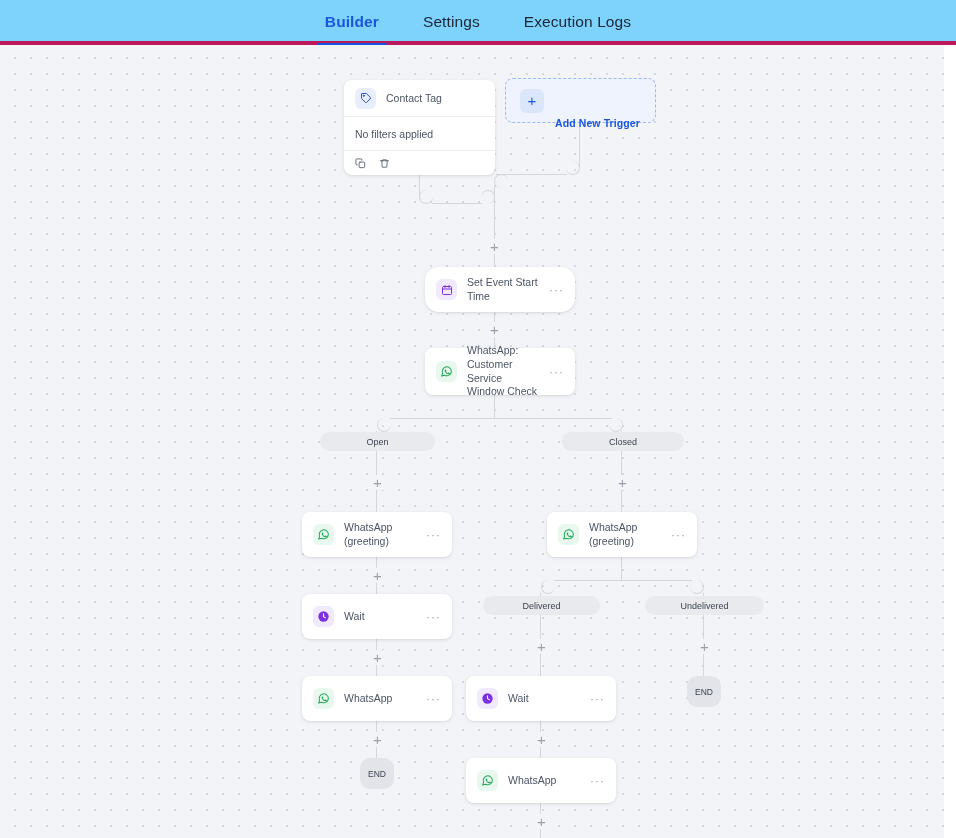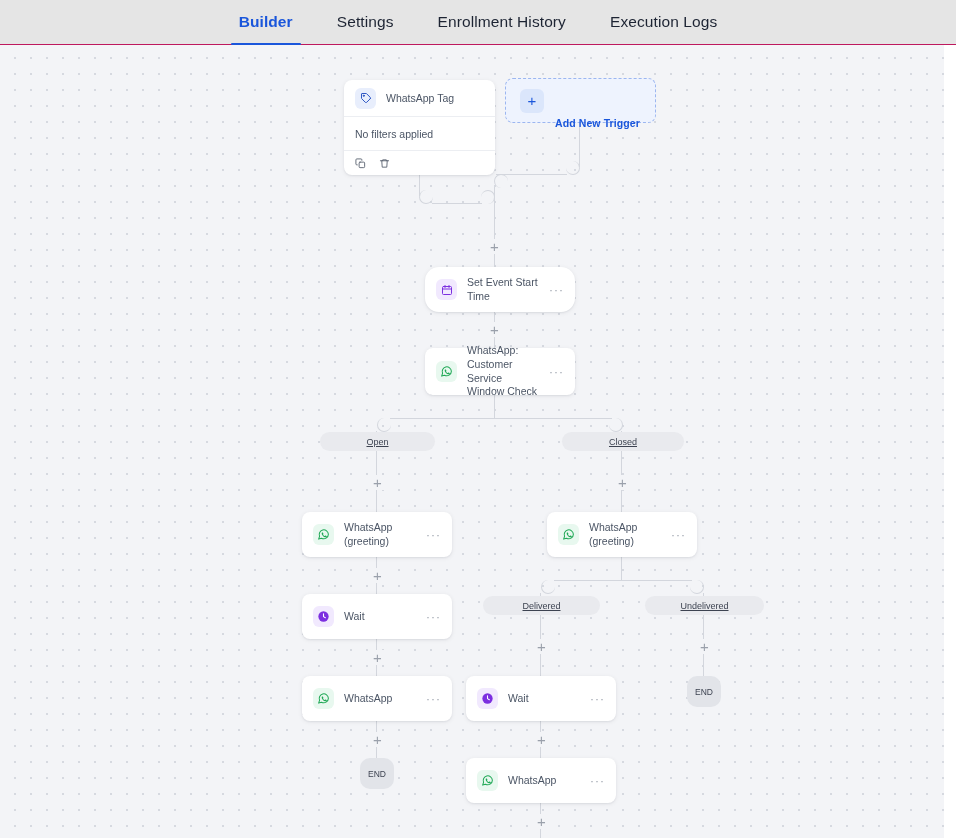--- a/index.html
+++ b/index.html
@@ -18,22 +18,22 @@
     height: 838px;
     overflow: hidden;
   }
 
   
   .tabbar {
     position: absolute;
     top: 0; left: 0;
     width: 956px;
     height: 45px;
-    background: #e5e5e5;
-    border-bottom: 1px solid #be185d;
+    background: #7dd3fc;
+    border-bottom: 4px solid #be185d;
     display: flex;
     align-items: flex-start;
     justify-content: center;
     gap: 0px;
     z-index: 20;
   }
   .tab {
     position: relative;
     height: 44px;
     display: flex;
@@ -213,21 +213,20 @@
   .pill {
     position: absolute;
     height: 19px;
     border-radius: 10px;
     background: #e9eaee;
     display: flex; align-items: center; justify-content: center;
     font-size: 9px;
     color: #3d4351;
     z-index: 3;
     cursor: pointer;
-    text-decoration: underline;
   }
   .endpill {
     position: absolute;
     height: 31px;
     width: 34px;
     border-radius: 10px;
     background: #e2e4e9;
     display: flex; align-items: center; justify-content: center;
     font-size: 8.5px;
     color: #3d4351;
@@ -240,23 +239,20 @@
 <div id="app">
 
   <div class="tabbar">
     <div class="tab active">
       <span>Builder</span>
     </div>
     <div class="tab">
       <span>Settings</span>
     </div>
     <div class="tab">
-      <span>Enrollment History</span>
-    </div>
-    <div class="tab">
       <span>Execution Logs</span>
     </div>
   </div>
 
   <div class="canvas">
     <div class="flow">
 
       <div class="ln v" style="left:419px; top:127px; height:24px;"></div>
 
       <div class="elbow bl" style="left:419px; top:145px; width:14px; height:14px;"></div>
@@ -272,21 +268,21 @@
       <div class="plus" style="left:487px; top:194px;">+</div>
 
       <div class="trigger" style="left:344px; top:35px; width:151px;">
         <div class="row1">
           <span class="ic tag">
             <svg width="12" height="12" viewBox="0 0 24 24" fill="none" stroke="#2f58c4" stroke-width="2" stroke-linecap="round" stroke-linejoin="round">
               <path d="M20.6 13.4 13.4 20.6a2 2 0 0 1-2.8 0l-7.2-7.2A2 2 0 0 1 3 12V4a1 1 0 0 1 1-1h8a2 2 0 0 1 1.4.6l7.2 7.2a2 2 0 0 1 0 2.6Z"></path>
               <circle cx="7.5" cy="7.5" r="1.1" fill="#2f58c4"></circle>
             </svg>
           </span>
-          <span class="t">WhatsApp Tag</span>
+          <span class="t">Contact Tag</span>
         </div>
         <div class="row2">No filters applied</div>
         <div class="row3">
           <span class="act">
             <svg width="11" height="11" viewBox="0 0 24 24" fill="none" stroke="#5c6472" stroke-width="2" stroke-linecap="round" stroke-linejoin="round">
               <rect x="9" y="9" width="12" height="12" rx="2"></rect>
               <path d="M5 15H4a2 2 0 0 1-2-2V4a2 2 0 0 1 2-2h9a2 2 0 0 1 2 2v1"></path>
             </svg>
           </span>
           <span class="act">

